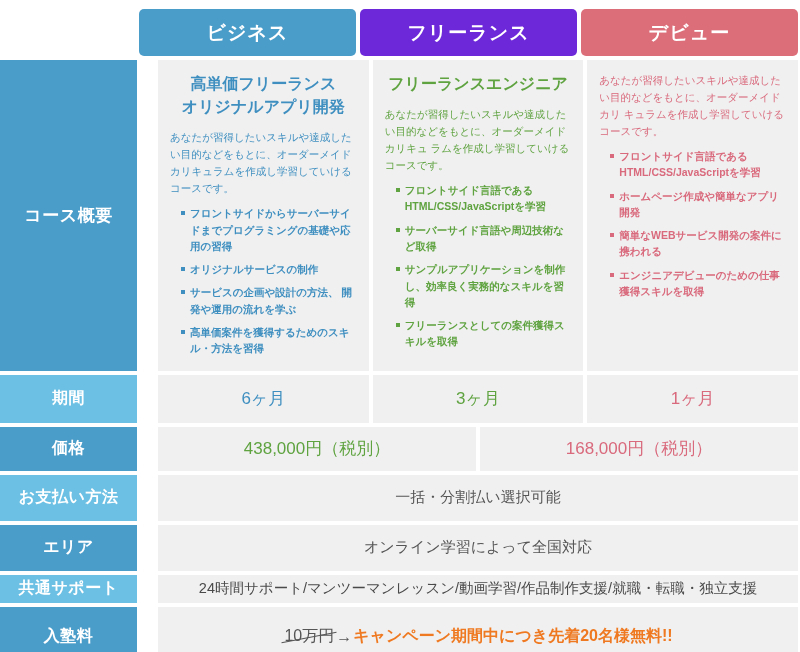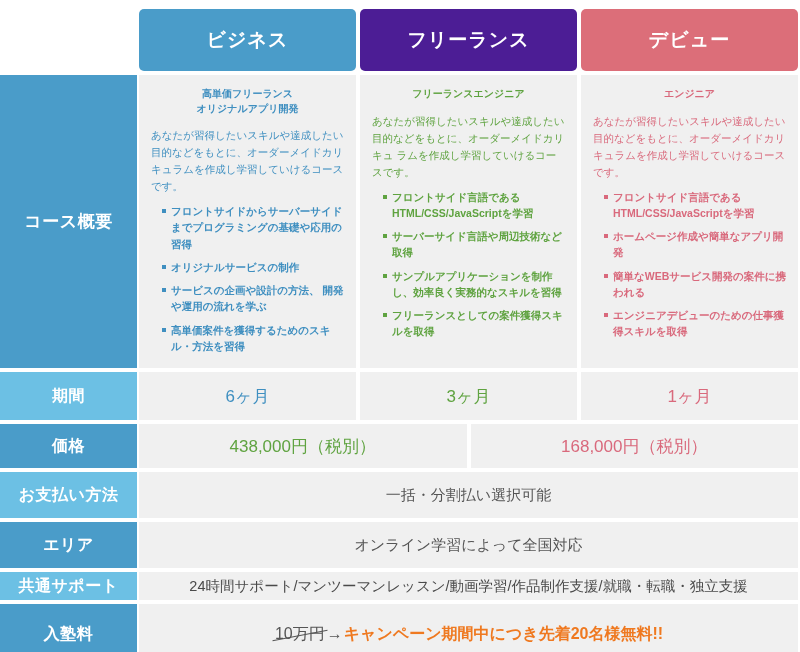--- a/index.html
+++ b/index.html
@@ -25,45 +25,45 @@
     display: flex;
     align-items: stretch;
     padding: 0 0 4px 0;
   }
   .tab-spacer {
     width: 137px;
     flex: 0 0 137px;
   }
   .tab {
     flex: 1 1 0;
-    height: 62px;
+    height: 47px;
     margin: 9px 2px 0 2px;
     border-radius: 5px;
     display: flex;
     align-items: center;
     justify-content: center;
     color: #ffffff;
     font-size: 19px;
     font-weight: bold;
     letter-spacing: 1px;
   }
   .tab.biz     { background: #4a9cc9; }
-  .tab.free    { background: #4c1d95; }
+  .tab.free    { background: #6d28d9; }
   .tab.debut   { background: #dc6e79; }
 
   
   .row {
     display: flex;
     align-items: stretch;
     margin-bottom: 4px;
   }
   .rowlabel {
     width: 137px;
     flex: 0 0 137px;
-    margin-right: 0;
+    margin-right: 19px;
     display: flex;
     align-items: center;
     justify-content: center;
     color: #ffffff;
     font-size: 16px;
     font-weight: bold;
     letter-spacing: 0.5px;
   }
   .rowlabel.dark  { background: #4a9cc9; }
   .rowlabel.light { background: #6cc0e4; }
@@ -84,21 +84,21 @@
     margin: 0 2px;
   }
 
   
   .row-overview .rowlabel { font-size: 17px; }
   .overview-cell {
     padding: 12px 12px 14px 12px;
   }
   .ov-title {
     text-align: center;
-    font-size: 10px;
+    font-size: 16px;
     font-weight: bold;
     line-height: 1.45;
     margin-bottom: 11px;
   }
   .ov-desc {
     font-size: 10.5px;
     line-height: 1.62;
     margin: 0 0 8px 0;
   }
   .ov-list {
@@ -221,23 +221,20 @@
         <p class="ov-desc c-free">あなたが習得したいスキルや達成したい目的などをもとに、オーダーメイドカリキュ ラムを作成し学習していけるコースです。</p>
         <ul class="ov-list c-free">
           <li>フロントサイド言語であるHTML/CSS/JavaScriptを学習</li>
           <li>サーバーサイド言語や周辺技術など取得</li>
           <li>サンプルアプリケーションを制作し、効率良く実務的なスキルを習得</li>
           <li>フリーランスとしての案件獲得スキルを取得</li>
         </ul>
       </div>
 
       <div class="cell overview-cell">
-        <div class="ov-title c-debut">
-          <div>エンジニア</div>
-        </div>
         <p class="ov-desc c-debut">あなたが習得したいスキルや達成したい目的などをもとに、オーダーメイドカリ キュラムを作成し学習していけるコースです。</p>
         <ul class="ov-list c-debut">
           <li>フロントサイド言語であるHTML/CSS/JavaScriptを学習</li>
           <li>ホームページ作成や簡単なアプリ開発</li>
           <li>簡単なWEBサービス開発の案件に携われる</li>
           <li>エンジニアデビューのための仕事獲得スキルを取得</li>
         </ul>
       </div>
 
     </div>

